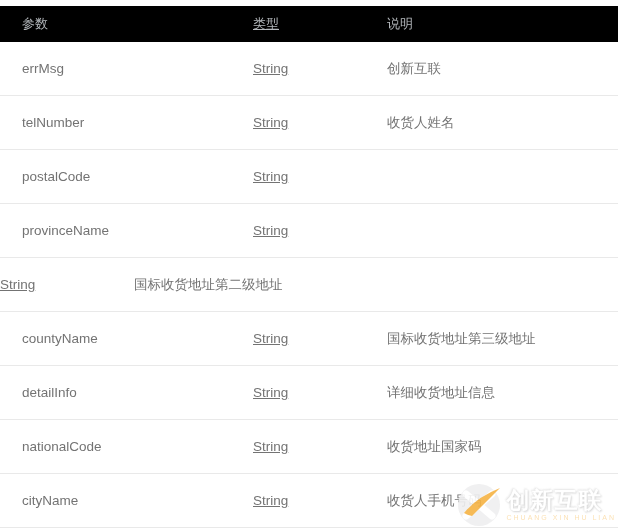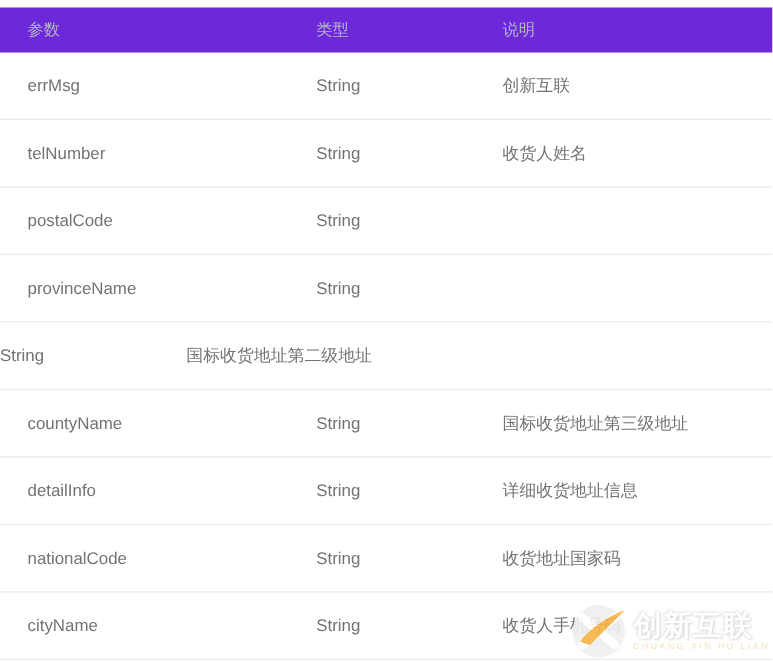--- a/index.html
+++ b/index.html
@@ -14,35 +14,35 @@
   .table-wrap {
     position: absolute;
     top: 6px;
     left: 0;
     width: 618px;
   }
   .thead {
     display: flex;
     align-items: center;
     height: 36px;
-    background: #6d28d9;
+    background: #000000;
     color: #b4b8bc;
     font-size: 13px;
   }
   .row {
     display: flex;
     align-items: center;
     height: 54px;
     border-bottom: 1px solid #e9e9e9;
     color: #737373;
     font-size: 13.5px;
   }
   .cell-param { width: 253px; padding-left: 22px; }
-  .cell-type  { width: 134px; }
-  .cell-desc  { flex: 1; margin-left: 15px; }
+  .cell-type  { width: 134px; text-decoration: underline; }
+  .cell-desc  { flex: 1; }
   
   .watermark {
     position: absolute;
     right: 2px;
     bottom: 2px;
     display: flex;
     align-items: center;
     opacity: 0.9;
     pointer-events: none;
     justify-content: center;

